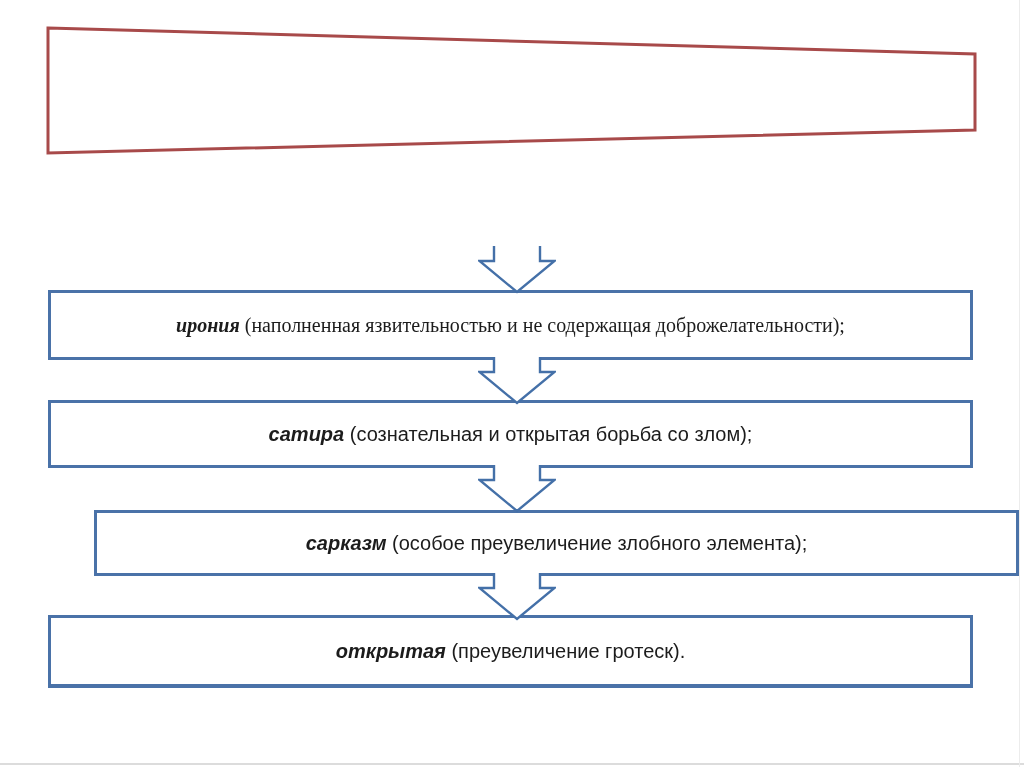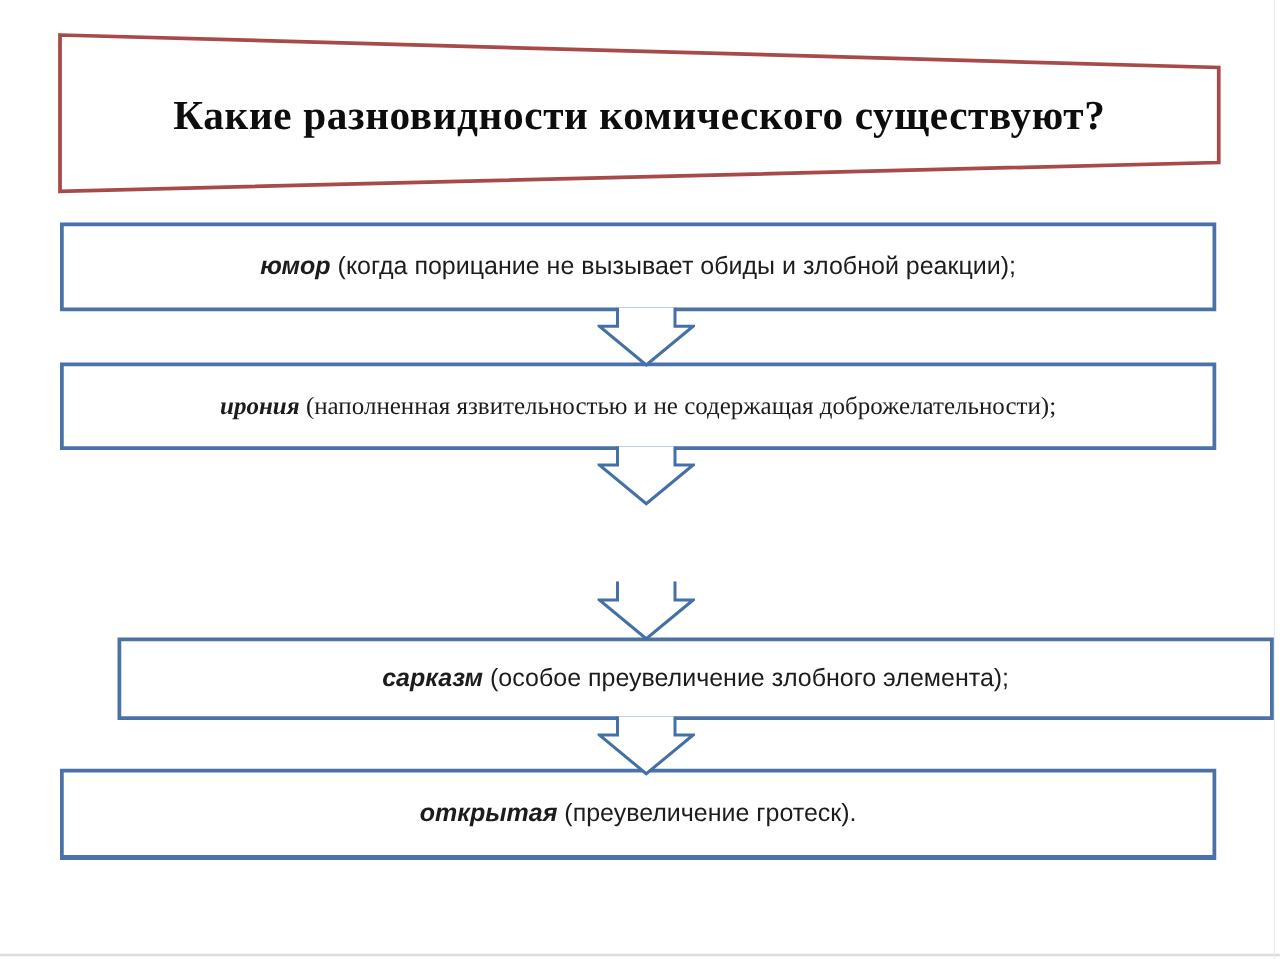--- a/index.html
+++ b/index.html
@@ -70,38 +70,37 @@
   }
 </style>
 </head>
 <body>
 
 <div class="slide">
 
   <svg class="banner-svg" viewBox="0 0 945 140" xmlns="http://www.w3.org/2000/svg" aria-hidden="true">
     <polygon points="10,8 937,34 937,110 10,133" fill="#ffffff" stroke="#a84a4a" stroke-width="3" stroke-linejoin="miter"></polygon>
   </svg>
-  <div class="title-text">Какие разновидности комического существуют?</div>
 
-  <div class="box box-1">
-    <div><span class="term">юмор</span><span> (когда порицание не вызывает обиды и злобной реакции);</span></div>
-  </div>
 
   <svg class="arrow arrow-1" viewBox="0 0 78 48" xmlns="http://www.w3.org/2000/svg" aria-hidden="true">
     <path d="M16 0 L16 15 L1.5 15 L39 46 L76.5 15 L62 15 L62 0" fill="#ffffff" stroke="#4470a8" stroke-width="2.4" stroke-linejoin="miter"></path>
   </svg>
 
   <div class="box box-2">
     <div><span class="term">ирония</span><span> (наполненная язвительностью и не содержащая доброжелательности);</span></div>
   </div>
 
   <svg class="arrow arrow-2" viewBox="0 0 78 48" xmlns="http://www.w3.org/2000/svg" aria-hidden="true">
     <path d="M16 0 L16 15 L1.5 15 L39 46 L76.5 15 L62 15 L62 0" fill="#ffffff" stroke="#4470a8" stroke-width="2.4" stroke-linejoin="miter"></path>
   </svg>
 
+  <div class="box box-3">
+    <div><span class="term">сатира</span><span> (сознательная и открытая борьба со злом);</span></div>
+  </div>
 
   <svg class="arrow arrow-3" viewBox="0 0 78 48" xmlns="http://www.w3.org/2000/svg" aria-hidden="true">
     <path d="M16 0 L16 15 L1.5 15 L39 46 L76.5 15 L62 15 L62 0" fill="#ffffff" stroke="#4470a8" stroke-width="2.4" stroke-linejoin="miter"></path>
   </svg>
 
   <div class="box box-4">
     <div><span class="term">сарказм</span><span> (особое преувеличение злобного элемента);</span></div>
   </div>
 
   <svg class="arrow arrow-4" viewBox="0 0 78 48" xmlns="http://www.w3.org/2000/svg" aria-hidden="true">

